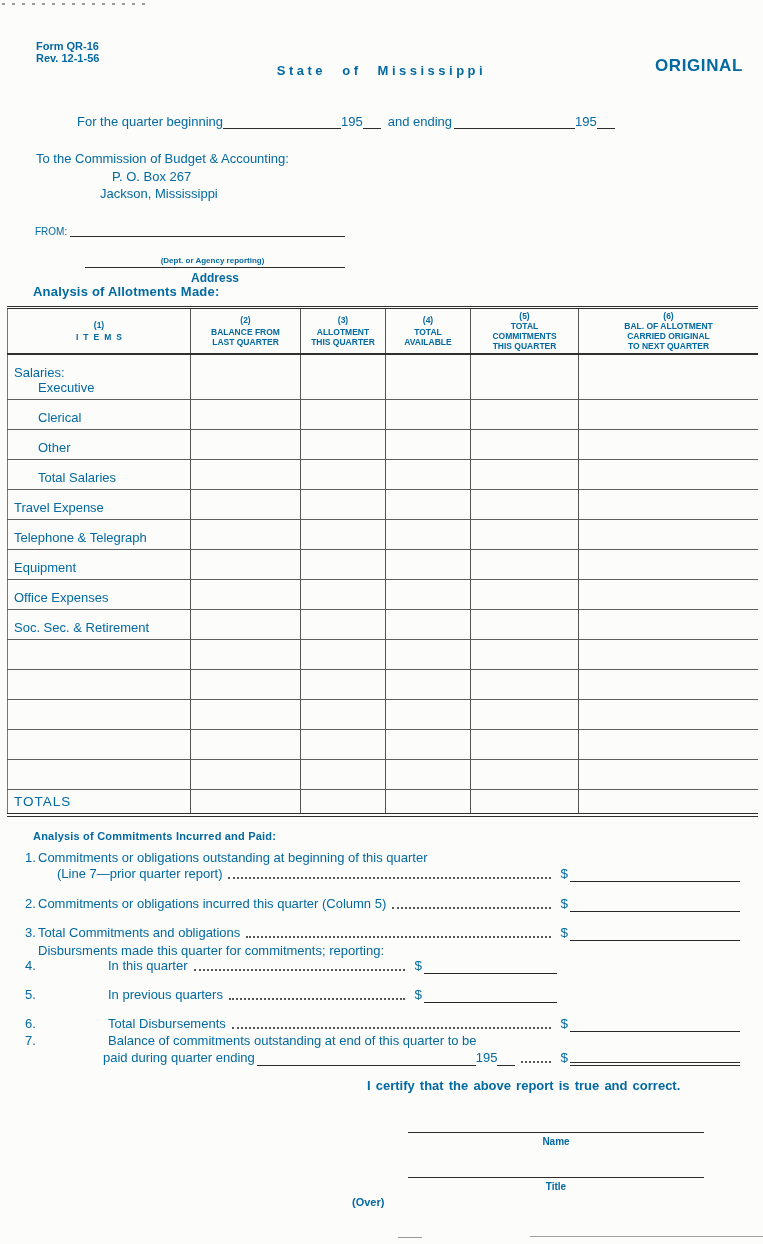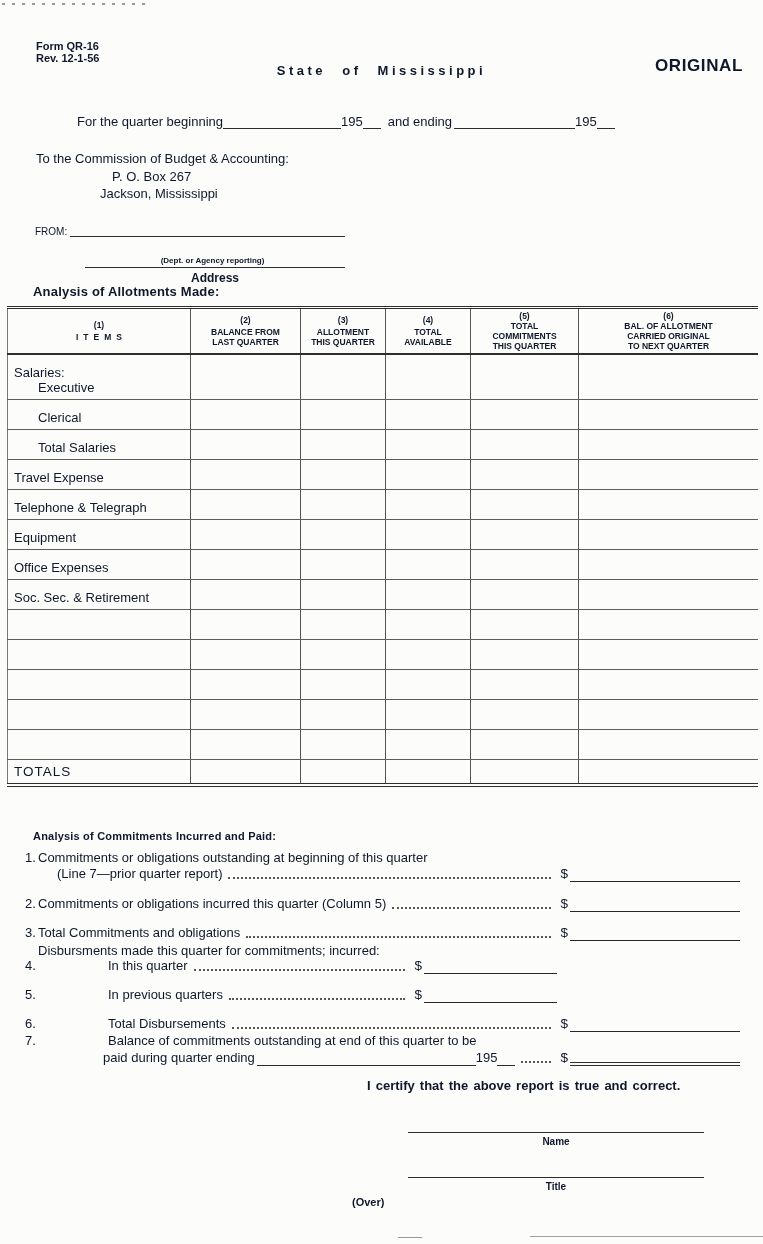--- a/index.html
+++ b/index.html
@@ -1,17 +1,17 @@
 <!DOCTYPE html>
 <html><head>
 <meta charset="utf-8">
 <style>
   html,body{margin:0;padding:0;background:#d8d8d4;}
   #page{position:relative;width:763px;height:1244px;background:#fcfcfa;
-        font-family:"Liberation Sans",sans-serif;color:#0f172a;overflow:hidden;}
+        font-family:"Liberation Sans",sans-serif;color:#0369a1;overflow:hidden;}
   .abs{position:absolute;}
   
   .dash-top{top:3px;left:2px;width:146px;height:2px;
     background:repeating-linear-gradient(90deg,#999 0 3px,transparent 3px 10px);}
   .dash-b1{top:1237px;left:398px;width:24px;border-top:1.5px solid #9a9a9a;}
   .dash-b2{top:1236px;left:530px;width:233px;border-top:1.5px solid #8f8f8f;opacity:.85;}
   
   .formno{top:41px;left:36px;font-size:11px;font-weight:700;line-height:11.5px;}
   .original{top:56px;left:655px;font-size:17px;font-weight:700;letter-spacing:.6px;}
   .state{top:63px;left:0;width:100%;text-align:center;font-size:13px;font-weight:700;
@@ -175,20 +175,28 @@
     </tr>
     <tr class="r">
       <td class="indent">Clerical</td>
       <td></td>
           <td></td>
       <td></td>
           <td></td>
       <td></td>
     </tr>
     <tr class="r">
+      <td class="indent">Other</td>
+      <td></td>
+          <td></td>
+      <td></td>
+          <td></td>
+      <td></td>
+    </tr>
+    <tr class="r">
       <td class="indent">Total Salaries</td>
       <td></td>
           <td></td>
       <td></td>
           <td></td>
       <td></td>
     </tr>
     <tr class="r">
       <td>Travel Expense</td>
       <td></td>
@@ -303,21 +311,21 @@
     </div>
 
     <div class="mrow" style="margin-top:13px">
       <span class="inum">3.</span>
       <span>Total Commitments and obligations</span>
       <span class="lead"></span>
       <span class="dollar">$</span>
       <span class="amt"></span>
     </div>
 
-    <div style="margin-top:2px;margin-left:13px">Disbursments made this quarter for commitments; incurred:</div>
+    <div style="margin-top:2px;margin-left:13px">Disbursments made this quarter for commitments; reporting:</div>
 
     <div class="mrow narrow">
       <span class="inum">4.</span>
       <span class="deep">In this quarter</span>
       <span class="lead"></span>
       <span class="dollar">$</span>
       <span class="amt4"></span>
     </div>
 
     <div class="mrow narrow" style="margin-top:13px">

